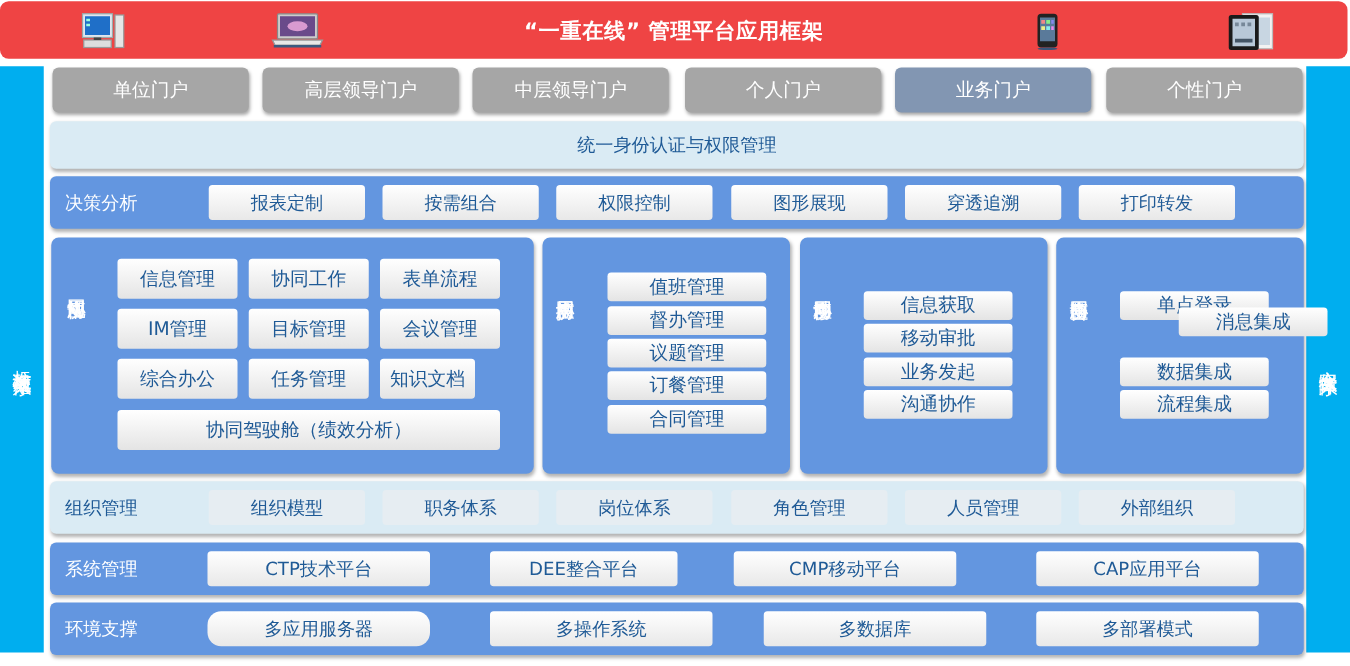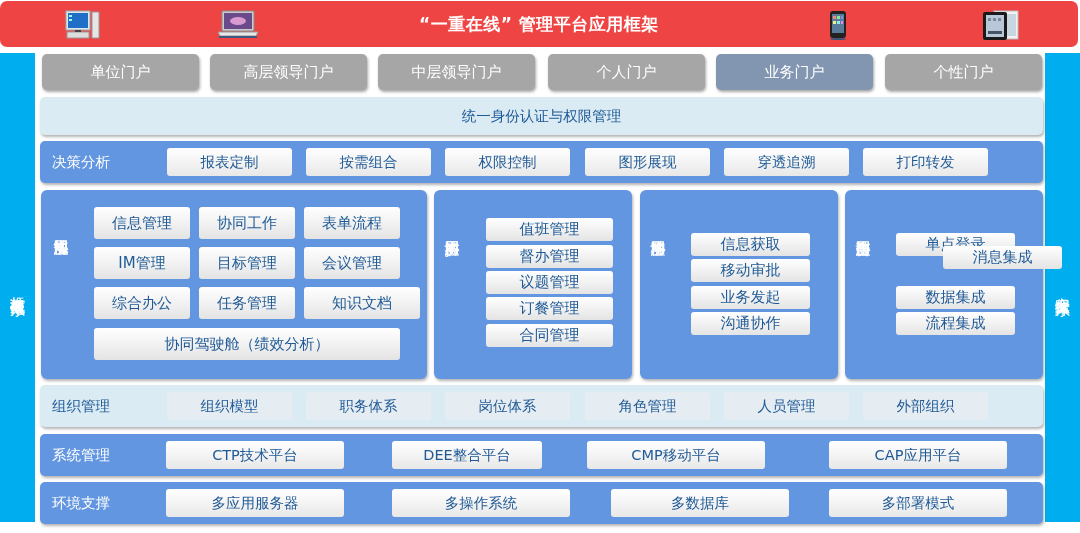--- a/index.html
+++ b/index.html
@@ -176,21 +176,21 @@
 <div class="abs panel" style="left:41px; width:386px;">
   <div class="panel-label" style="left:12px; top:38px;">协同常规应用</div>
   <div class="pchip" style="left:53px; top:17px; width:96px; height:32px;">信息管理</div>
   <div class="pchip" style="left:158px; top:17px; width:96px; height:32px;">协同工作</div>
   <div class="pchip" style="left:263px; top:17px; width:96px; height:32px;">表单流程</div>
   <div class="pchip" style="left:53px; top:57px; width:96px; height:32px;">IM管理</div>
   <div class="pchip" style="left:158px; top:57px; width:96px; height:32px;">目标管理</div>
   <div class="pchip" style="left:263px; top:57px; width:96px; height:32px;">会议管理</div>
   <div class="pchip" style="left:53px; top:97px; width:96px; height:32px;">综合办公</div>
   <div class="pchip" style="left:158px; top:97px; width:96px; height:32px;">任务管理</div>
-  <div class="pchip" style="left:263px; top:97px; width:116px; height:32px;">知识文档</div>
+  <div class="pchip" style="left:263px; top:97px; width:76px; height:32px;">知识文档</div>
   <div class="pchip" style="left:53px; top:138px; width:306px; height:32px;">协同驾驶舱（绩效分析）</div>
 </div>
 
 <div class="abs panel" style="left:434px; width:198px;">
   <div class="panel-label" style="left:10px; top:39px;">协同扩展应用</div>
   <div class="pchip" style="left:52px; top:28px; width:127px; height:23px;">值班管理</div>
   <div class="pchip" style="left:52px; top:55px; width:127px; height:23px;">督办管理</div>
   <div class="pchip" style="left:52px; top:81px; width:127px; height:23px;">议题管理</div>
   <div class="pchip" style="left:52px; top:107px; width:127px; height:23px;">订餐管理</div>
   <div class="pchip" style="left:52px; top:134px; width:127px; height:23px;">合同管理</div>
@@ -225,17 +225,17 @@
 <div class="abs band-blue" style="left:40px; top:434px; width:1003px; height:42px;">
   <div class="band-label">系统管理</div>
   <div class="chip" style="left:126px; top:7px; width:178px; height:28px;">CTP技术平台</div>
   <div class="chip" style="left:352px; top:7px; width:150px; height:28px;">DEE整合平台</div>
   <div class="chip" style="left:547px; top:7px; width:178px; height:28px;">CMP移动平台</div>
   <div class="chip" style="left:789px; top:7px; width:178px; height:28px;">CAP应用平台</div>
 </div>
 
 <div class="abs band-blue" style="left:40px; top:482px; width:1003px; height:42px;">
   <div class="band-label">环境支撑</div>
-  <div class="chip" style="left:126px; top:7px; width:178px; height:28px;">多应用服务器</div>
+  <div class="chip" style="left:126px; top:7px; width:178px; height:28px;border-radius:11px;">多应用服务器</div>
   <div class="chip" style="left:352px; top:7px; width:178px; height:28px;">多操作系统</div>
   <div class="chip" style="left:571px; top:7px; width:178px; height:28px;">多数据库</div>
   <div class="chip" style="left:789px; top:7px; width:178px; height:28px;">多部署模式</div>
 </div>
 
 </body></html>

